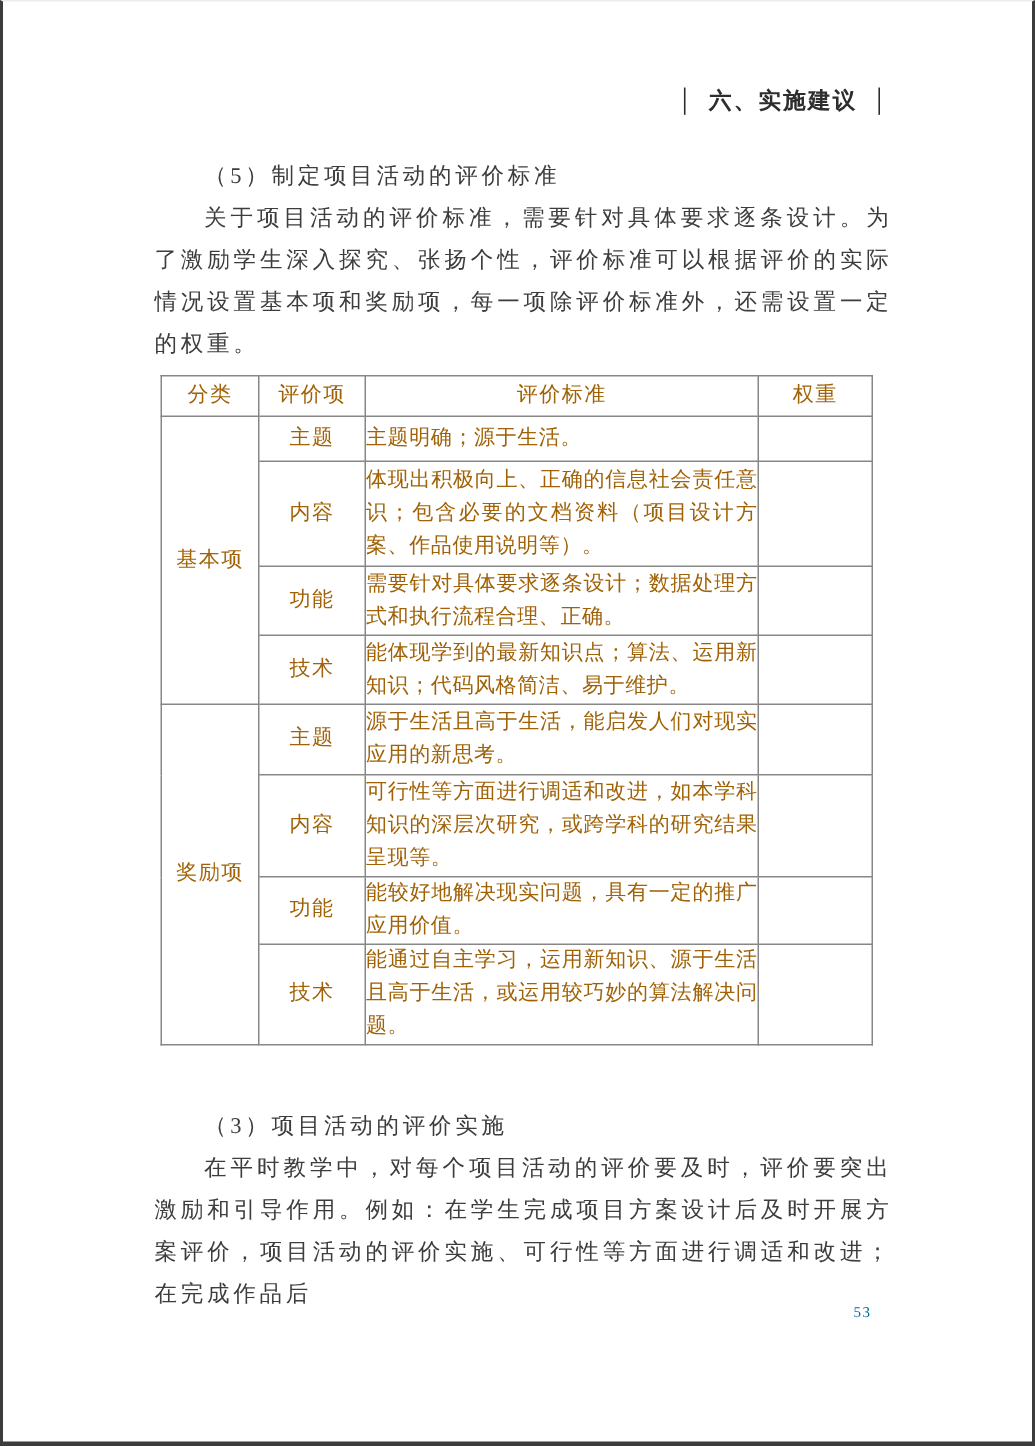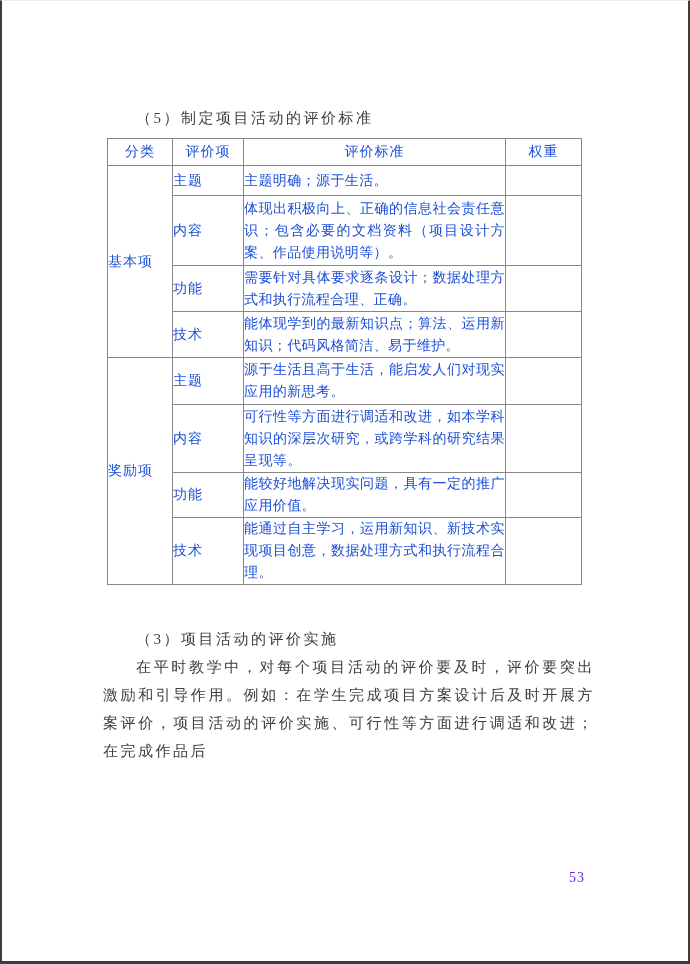--- a/index.html
+++ b/index.html
@@ -33,51 +33,53 @@
     margin:0;font-size:15px;line-height:28px;letter-spacing:2.5px;
     text-align:justify;text-justify:inter-character;text-indent:2.2em;color:#3d3d3d;
   }
   .table-title{
     margin:2px 0 0 4px;width:474px;text-align:center;
     font-size:15px;font-weight:bold;line-height:20px;letter-spacing:1px;color:#333333;
   }
   table.eval{
     border-collapse:collapse;table-layout:fixed;
     margin:6px 0 0 4px;width:474px;
-    font-size:14px;color:#1d4ed8;
+    font-size:14px;color:#a16207;
   }
   table.eval th,table.eval td{
     border:1px solid #878787;
     font-weight:normal;line-height:22px;padding:0;
     vertical-align:middle;background:#ffffff;
   }
   table.eval th{height:26px;text-align:center;letter-spacing:1px;}
-  td.cat,td.item{text-align:left;letter-spacing:1px;margin-left:16px;}
+  td.cat,td.item{text-align:center;letter-spacing:1px;margin-left:16px;}
   td.crit{
     text-align:justify;text-justify:inter-character;
     padding:2px 7px;letter-spacing:0.4px;
   }
   tr.rh30{height:30px;} tr.rh70{height:70px;} tr.rh46{height:46px;}
   tr.rh47{height:47px;} tr.rh68{height:68px;} tr.rh45{height:45px;}
   tr.rh48{height:48px;}
   .page-number{
     position:absolute;top:869px;left:567px;
-    font-size:14px;letter-spacing:1px;color:#6d28d9;
+    font-size:10px;letter-spacing:1px;color:#0369a1;
   }
 </style>
 </head>
 <body>
 
 <div class="page">
 
+  <div class="running-header">│ 六、实施建议 │</div>
 
   <div class="content">
 
     <p class="sec-heading first">（5）制定项目活动的评价标准</p>
 
+    <p class="para">关于项目活动的评价标准，需要针对具体要求逐条设计。为了激励学生深入探究、张扬个性，评价标准可以根据评价的实际情况设置基本项和奖励项，每一项除评价标准外，还需设置一定的权重。</p>
 
 
     <table class="eval">
       <colgroup>
         <col style="width:65px">
           <col style="width:71px">
         <col style="width:262px">
           <col style="width:76px">
       </colgroup>
       <tbody>
@@ -121,21 +123,21 @@
           <td class="crit">可行性等方面进行调适和改进，如本学科知识的深层次研究，或跨学科的研究结果呈现等。</td>
           <td class="weight"></td>
         </tr>
         <tr class="rh45">
           <td class="item">功能</td>
           <td class="crit">能较好地解决现实问题，具有一定的推广应用价值。</td>
           <td class="weight"></td>
         </tr>
         <tr class="rh48">
           <td class="item">技术</td>
-          <td class="crit">能通过自主学习，运用新知识、新技术实现项目创意，数据处理方式和执行流程合理。</td>
+          <td class="crit">能通过自主学习，运用新知识、源于生活且高于生活，或运用较巧妙的算法解决问题。</td>
           <td class="weight"></td>
         </tr>
       </tbody>
     </table>
 
     <p class="sec-heading third">（3）项目活动的评价实施</p>
 
     <p class="para">在平时教学中，对每个项目活动的评价要及时，评价要突出激励和引导作用。例如：在学生完成项目方案设计后及时开展方案评价，项目活动的评价实施、可行性等方面进行调适和改进；在完成作品后</p>
 
   </div>

